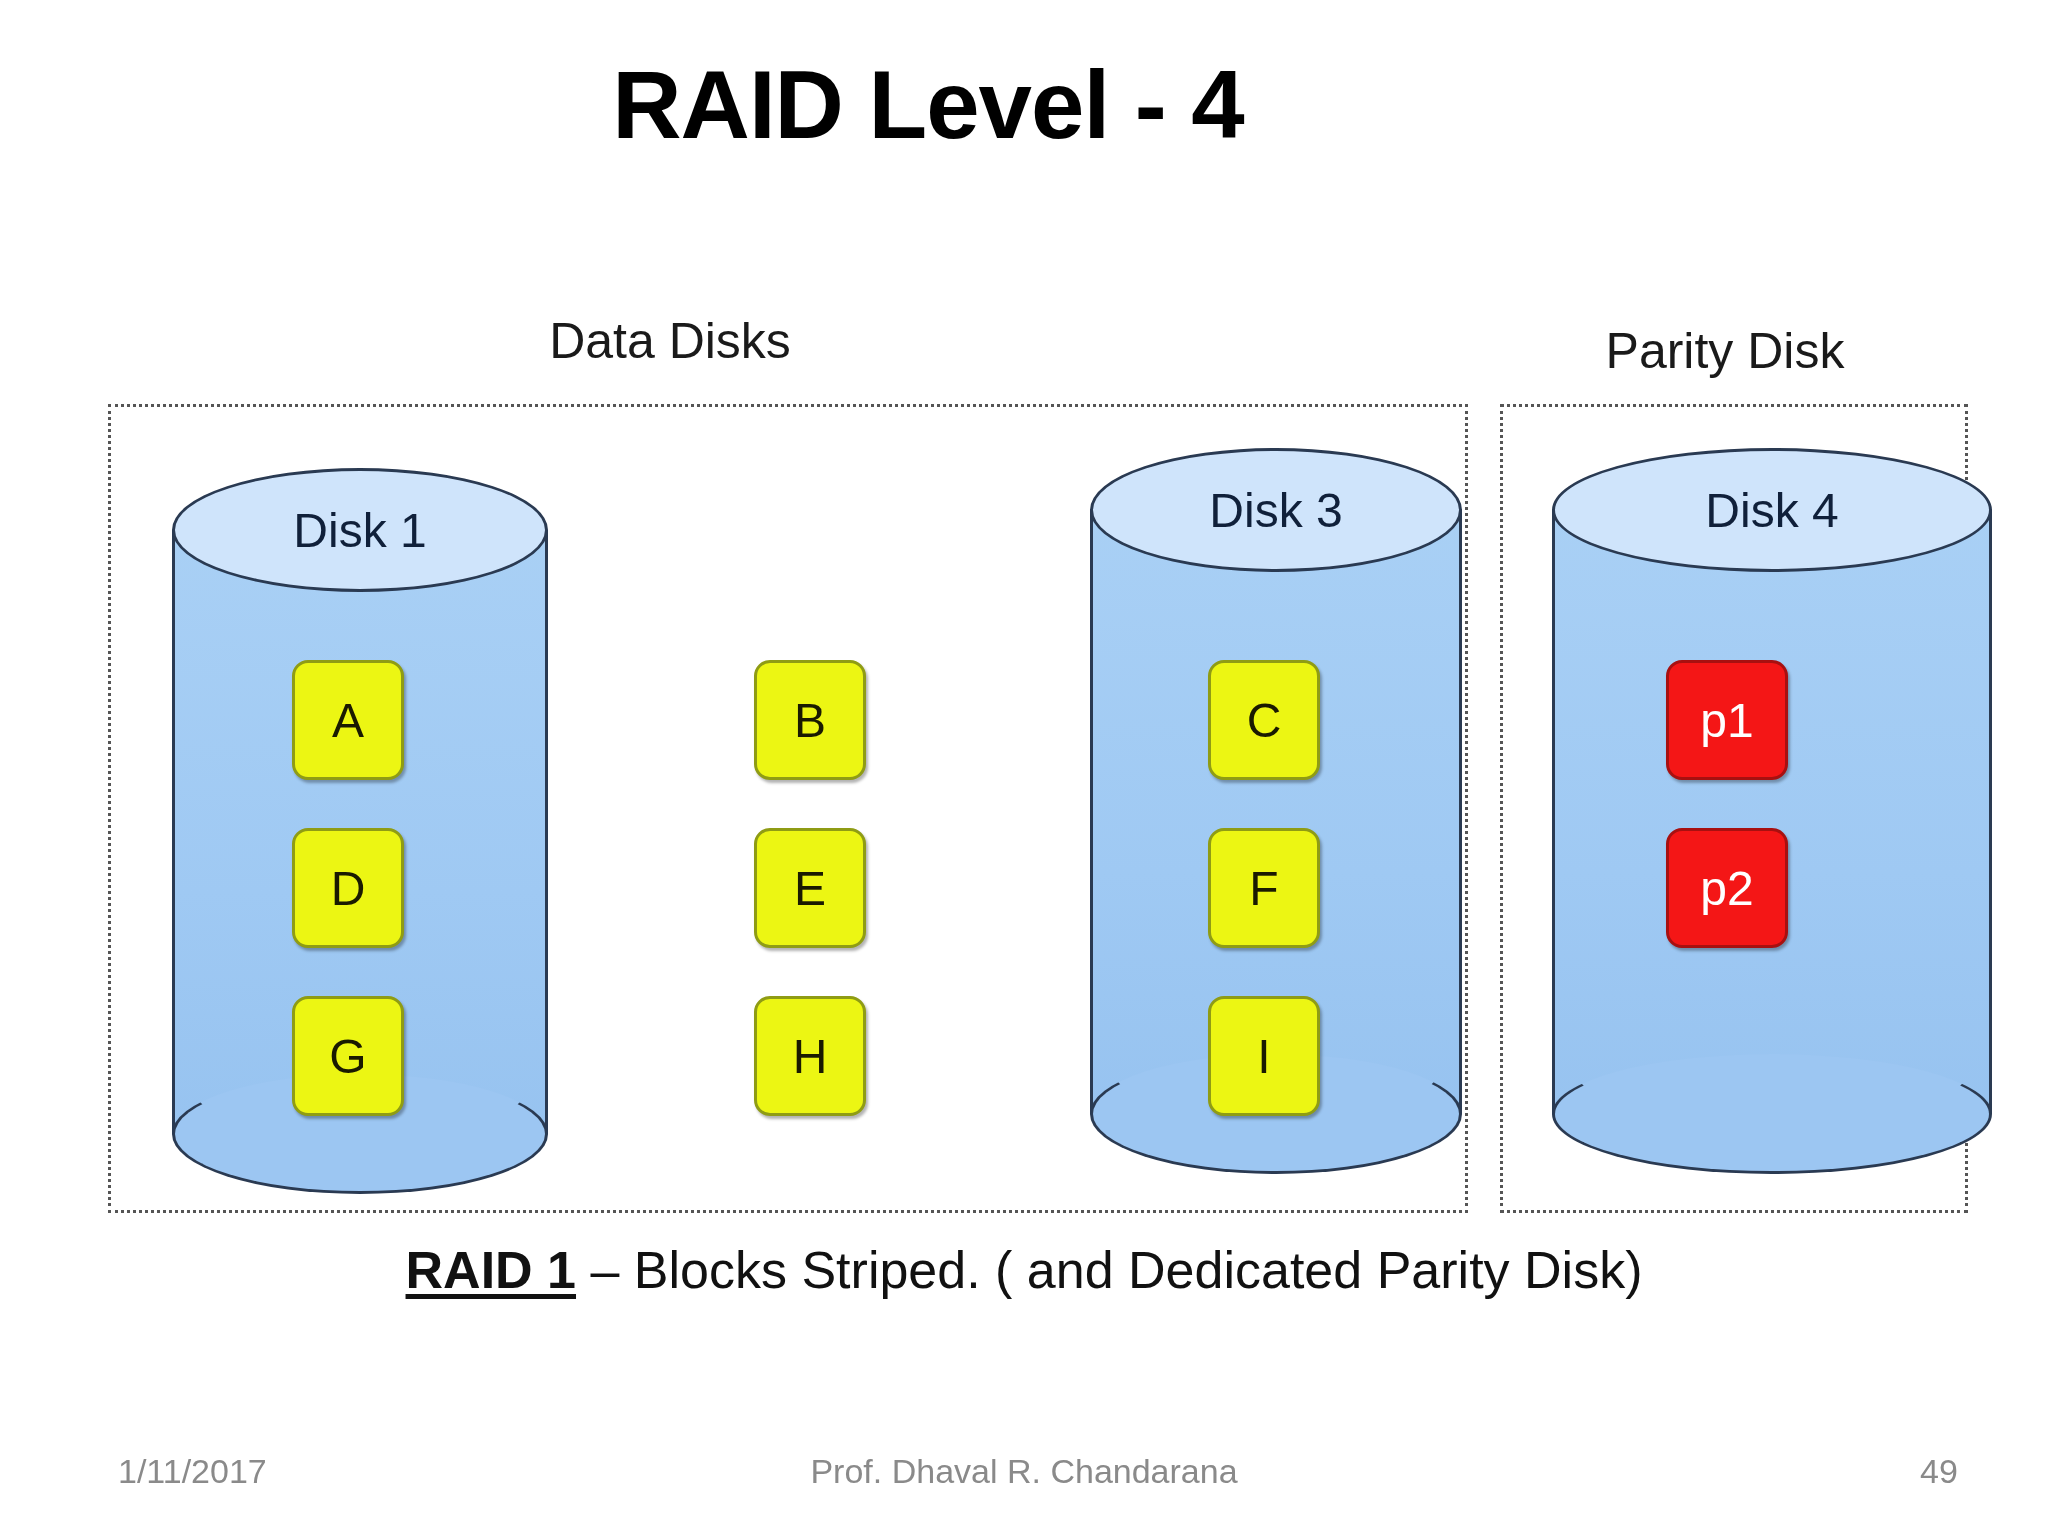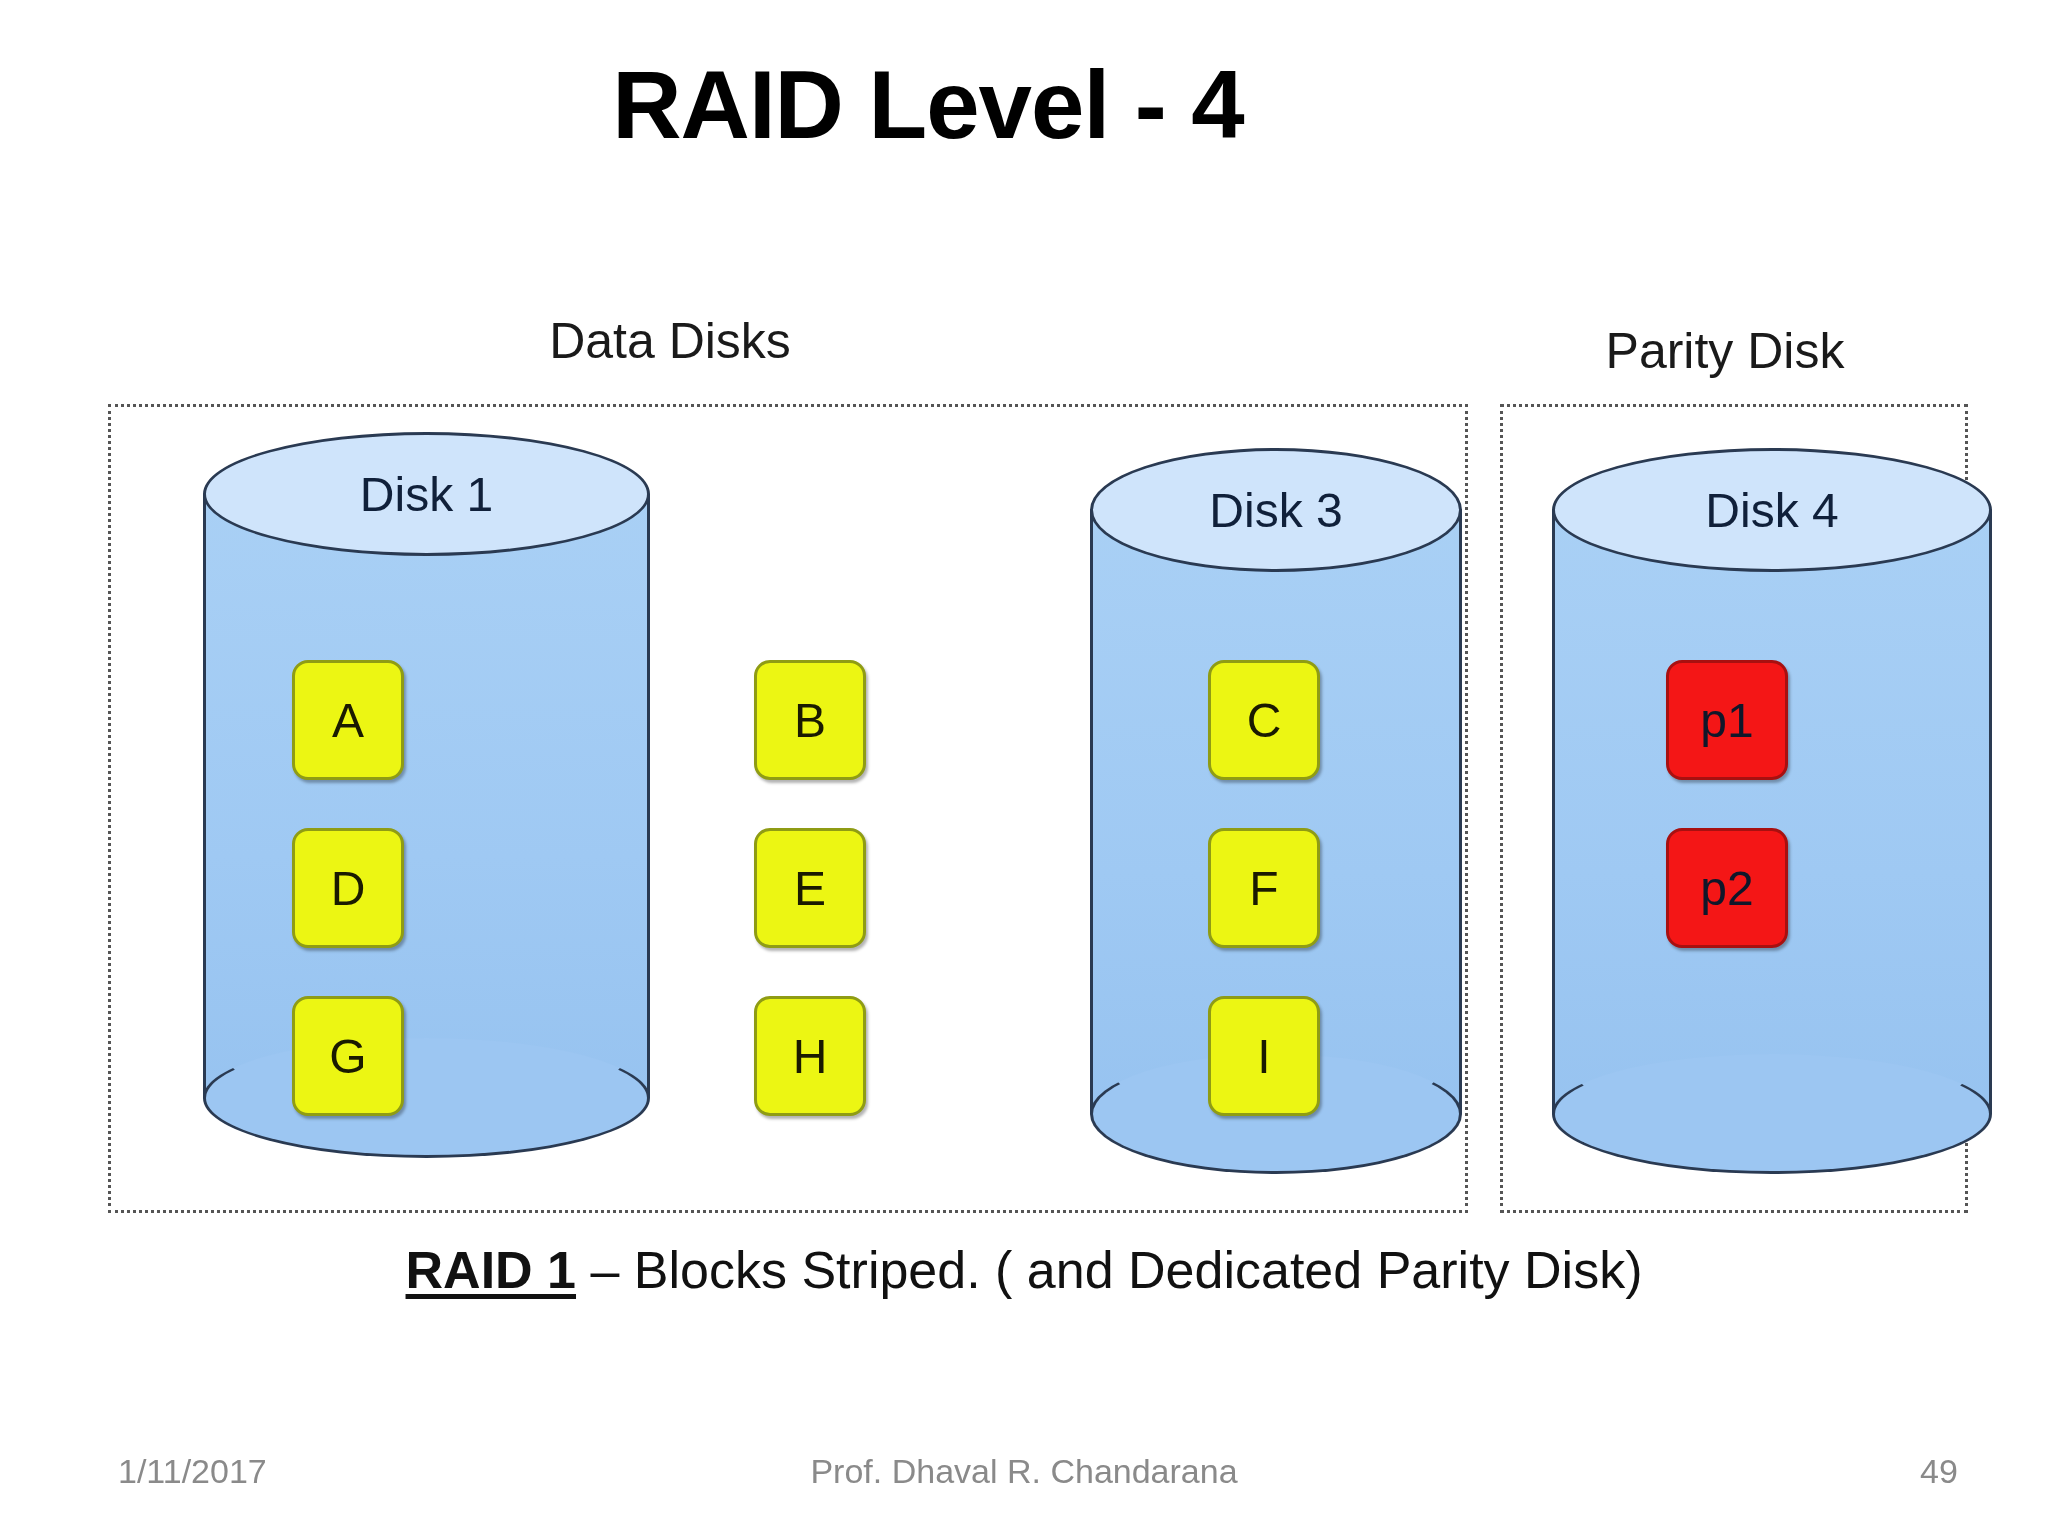--- a/index.html
+++ b/index.html
@@ -141,21 +141,21 @@
     box-shadow: 2px 3px 3px rgba(0,0,0,0.30);
   }
   .block.data {
     background: #ecf613;
     border: 3px solid #8f9c14;
     color: #1a1a00;
   }
   .block.parity {
     background: #f41616;
     border: 3px solid #a81010;
-    color: #0f172a;
+    color: #ffffff;
     width: 122px;
   }
 
   
   #caption {
     position: absolute;
     left: 0;
     top: 1240px;
     width: 2048px;
     text-align: center;
@@ -200,21 +200,21 @@
   <div id="slide-title">RAID Level - 4</div>
 
   <div id="diagram">
 
     <div class="group-label" id="label-data-disks">Data Disks</div>
     <div class="group-label" id="label-parity-disk">Parity Disk</div>
 
     <div class="group-box" id="box-data"></div>
     <div class="group-box" id="box-parity"></div>
 
-    <div class="cylinder" style="left:172px; top:432px; width:447px; height:604px;margin-left:31px;">
+    <div class="cylinder" style="left:172px; top:468px; width:376px; height:604px;">
       <div class="cyl-body" style="height:604px;"></div>
       <div class="cyl-bottom" style="top:606px;"></div>
       <div class="cyl-top">
         <span class="cyl-title">Disk 1</span>
       </div>
     </div>
     <div class="block data" style="left:292px; top:660px;">A</div>
     <div class="block data" style="left:292px; top:828px;">D</div>
     <div class="block data" style="left:292px; top:996px;">G</div>
 

